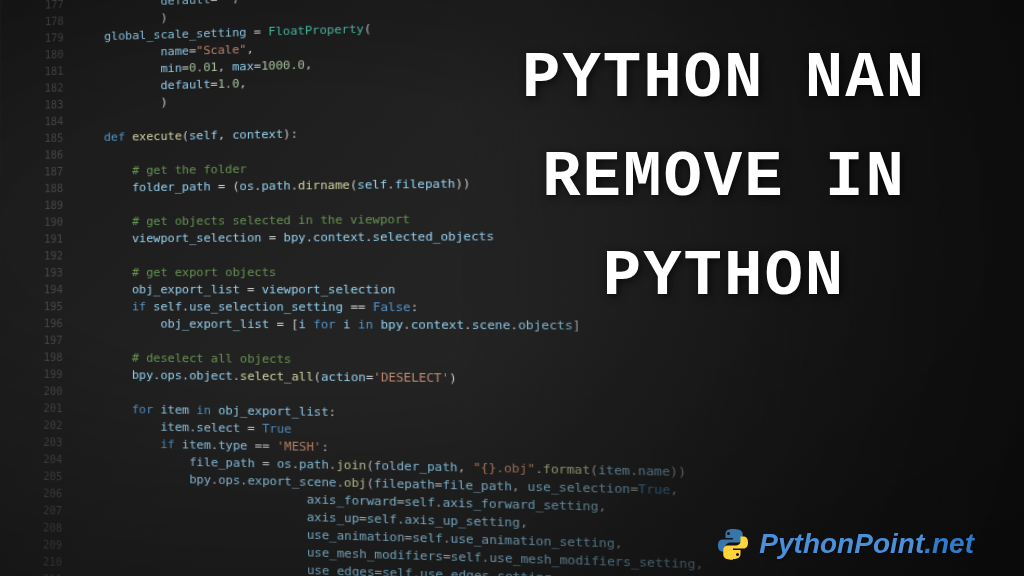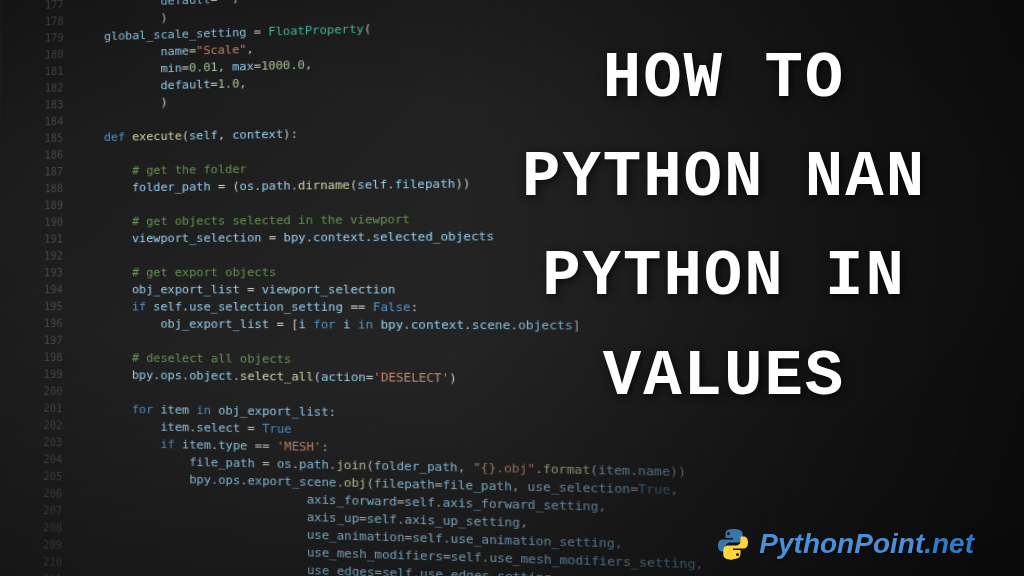--- a/index.html
+++ b/index.html
@@ -130,24 +130,23 @@
     <div class="line"><span class="lineno">207</span><span class="code">                                <span class="var">axis_up</span><span class="op">=</span><span class="var">self</span><span class="op">.</span><span class="var">axis_up_setting</span><span class="op">,</span></span></div>
     <div class="line"><span class="lineno">208</span><span class="code">                                <span class="var">use_animation</span><span class="op">=</span><span class="var">self</span><span class="op">.</span><span class="var">use_animation_setting</span><span class="op">,</span></span></div>
     <div class="line"><span class="lineno">209</span><span class="code">                                <span class="var">use_mesh_modifiers</span><span class="op">=</span><span class="var">self</span><span class="op">.</span><span class="var">use_mesh_modifiers_setting</span><span class="op">,</span></span></div>
     <div class="line"><span class="lineno">210</span><span class="code">                                <span class="var">use_edges</span><span class="op">=</span><span class="var">self</span><span class="op">.</span><span class="var">use_edges_setting</span><span class="op">,</span></span></div>
     <div class="line"><span class="lineno">211</span><span class="code">                                </span></div>
   </div>
 <div class="fade-right"></div>
 <div class="vignette"></div>
 
 <div class="overlay-title" id="title">
-    <div>HOW TO</div>
     <div>PYTHON NAN</div>
-    <div>PYTHON IN</div>
-    <div>VALUES</div>
+    <div>REMOVE IN</div>
+    <div>PYTHON</div>
   </div>
 
 <div class="logo">
   <span class="py-icon">
     <svg viewBox="0 0 48 48">
       <path fill="#3776ab" d="M24 4c-8 0-10 3-10 7v5h10v2H10c-4 0-6 3-6 8s2 8 6 8h4v-6c0-4 3-6 7-6h10c3 0 6-2 6-6V11c0-4-3-7-13-7zm-6 4a2 2 0 110 4 2 2 0 010-4z"></path>
       <path fill="#ffd43b" d="M24 44c8 0 10-3 10-7v-5H24v-2h14c4 0 6-3 6-8s-2-8-6-8h-4v6c0 4-3 6-7 6H17c-3 0-6 2-6 6v6c0 4 3 7 13 7zm6-4a2 2 0 110-4 2 2 0 010 4z"></path>
     </svg>
   </span>
   <span class="logo-text">

